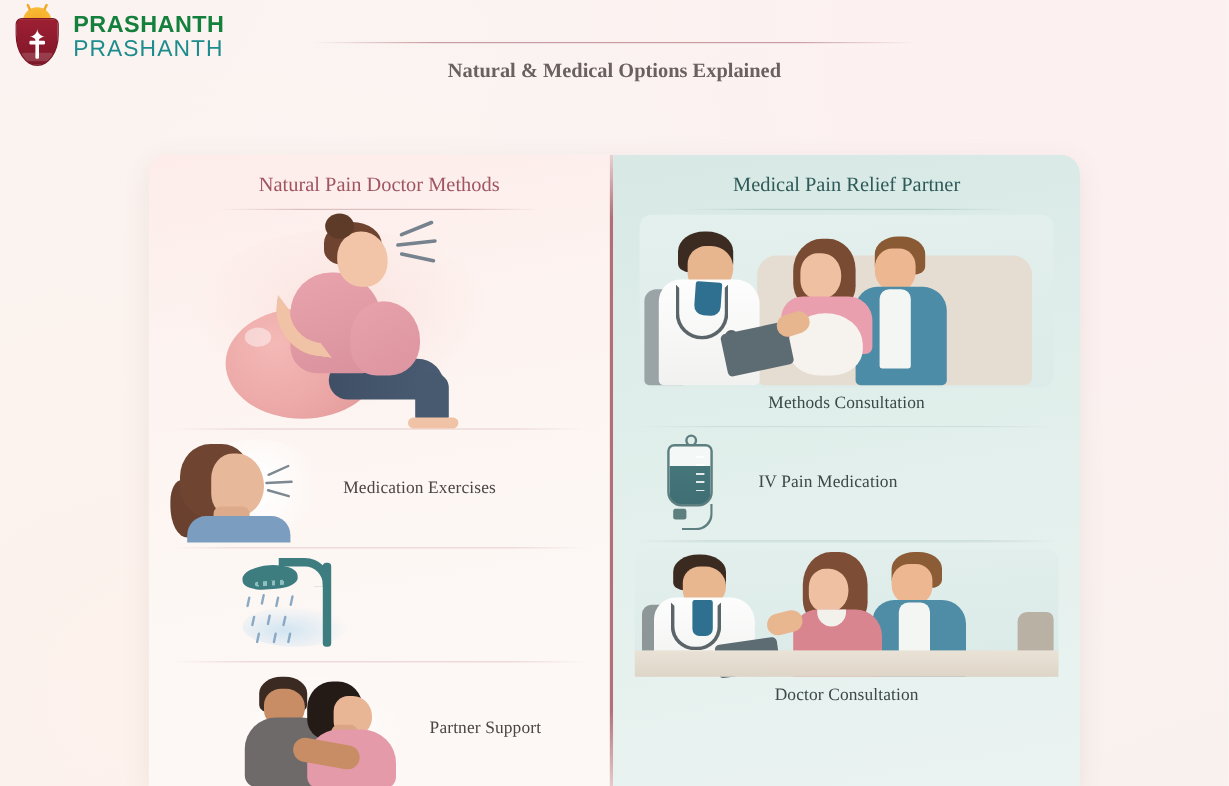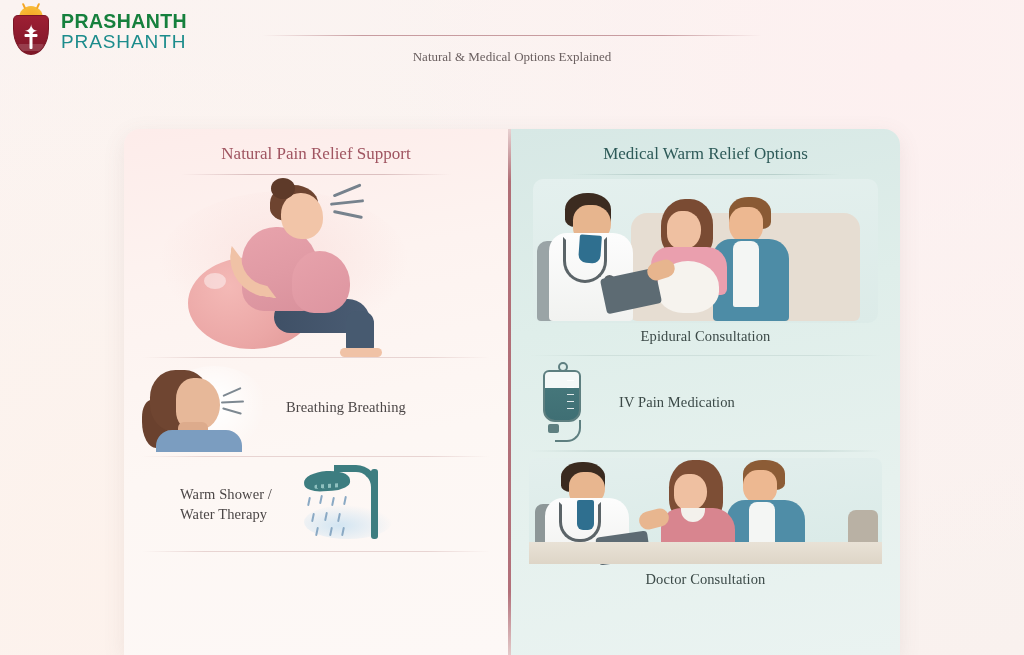--- a/index.html
+++ b/index.html
@@ -75,21 +75,21 @@
   .title-wrap { position: absolute; left: 0; right: 0; top: 28px; text-align: center; }
   .page-title {
     font-size: 33px; font-weight: 400; color: #5d4a4a;
     letter-spacing: 0.2px;
   }
   .title-rule {
     width: 500px; height: 1px; margin: 7px auto 0;
     background: linear-gradient(90deg, rgba(190,140,140,0) 0%, #c89ca0 20%, #c89ca0 80%, rgba(190,140,140,0) 100%);
   }
   .page-subtitle {
-    margin-top: 13px; font-size: 13px; color: #6b6060; font-weight: 400;
+    margin-top: 13px; font-size: 17px; color: #6b6060; font-weight: 700;
   }
 
   
   .card {
     position: absolute; left: 124px; top: 129px;
     width: 776px; height: 526px;
     border-radius: 16px 16px 0 0;
     display: flex; overflow: hidden;
     box-shadow: 0 6px 22px rgba(120,90,90,0.10);
   }
@@ -569,21 +569,21 @@
 
 <div class="title-wrap">
   <div class="title-rule"></div>
   <div class="page-subtitle">Natural &amp; Medical Options Explained</div>
 </div>
 
 <div class="card">
 
   <div class="panel panel-left">
     <div class="panel-head">
-      <h2>Natural Pain Relief Support</h2>
+      <h2>Natural Pain Doctor Methods</h2>
       <div class="head-rule"></div>
     </div>
 
     <div class="row">
       <div class="ill-ball">
         <div class="ball-glow"></div>
         <div class="ball"></div>
         <div class="w-leg-upper"></div>
         <div class="w-leg-lower"></div>
         <div class="w-foot"></div>
@@ -609,27 +609,25 @@
         <div class="b-hair"></div>
         <div class="b-face"></div>
         <div class="b-neck"></div>
         <div class="b-shirt"></div>
         <div class="b-breath">
             <i></i>
             <i></i>
             <i></i>
           </div>
       </div>
-      <div class="row-label">Breathing Breathing</div>
+      <div class="row-label">Medication Exercises</div>
     </div>
     <div class="row-rule"></div>
 
     <div class="row" style="display:flex;align-items:center;padding:8px 0 6px 56px;gap:10px;">
-      <div class="row-label">Warm Shower /
-Water Therapy</div>
       <div class="ill-shower">
         <div class="sh-cloud"></div>
         <div class="sh-elbow"></div>
         <div class="sh-pipe"></div>
         <div class="sh-head"></div>
         <div class="drops">
           <i></i>
             <i></i>
             <i></i>
             <i></i>
@@ -637,27 +635,41 @@
             <i></i>
             <i></i>
             <i></i>
             <i></i>
             <i></i>
         </div>
       </div>
     </div>
     <div class="row-rule"></div>
 
+    <div class="row" style="display:flex;align-items:center;padding:8px 0 0 76px;gap:18px;">
+      <div class="ill-partner">
+        <div class="p-glow"></div>
+        <div class="p-man-hair"></div>
+        <div class="p-man-face"></div>
+        <div class="p-man-body"></div>
+        <div class="p-woman-hair"></div>
+        <div class="p-woman-face"></div>
+        <div class="p-woman-neck"></div>
+        <div class="p-woman-body"></div>
+        <div class="p-man-arm"></div>
+      </div>
+      <div class="row-label">Partner Support</div>
+    </div>
   </div>
 
   <div class="panel-divider"></div>
 
   <div class="panel panel-right">
     <div class="panel-head">
-      <h2>Medical Warm Relief Options</h2>
+      <h2>Medical Pain Relief Partner</h2>
       <div class="head-rule"></div>
     </div>
 
     <div class="row">
       <div class="ill-epidural">
         <div class="ep-bg"></div>
         <div class="ep-chair"></div>
         <div class="ep-couch"></div>
         <div class="dad-hair"></div>
         <div class="dad-face"></div>
@@ -669,26 +681,26 @@
         <div class="mom-belly"></div>
         <div class="doc-hair"></div>
         <div class="doc-face"></div>
         <div class="doc-coat"></div>
         <div class="doc-collar"></div>
         <div class="stetho"></div>
         <div class="clipboard"></div>
         <div class="doc-hand"></div>
       </div>
       <div style="text-align:center;padding:2px 0 8px;">
-        <span class="row-label">Epidural Consultation</span>
+        <span class="row-label">Methods Consultation</span>
       </div>
       <div class="row-rule"></div>
     </div>
 
-    <div class="row" style="display:flex;align-items:center;padding:6px 0 6px 22px;gap:24px;">
+    <div class="row" style="display:flex;align-items:center;padding:6px 0 6px 22px;gap:24px;margin-left:13px;">
       <div class="ill-iv">
         <div class="iv-hook"></div>
         <div class="iv-bag"></div>
         <div class="iv-tube"></div>
         <div class="iv-clamp"></div>
       </div>
       <div class="row-label">IV Pain Medication</div>
     </div>
     <div class="row-rule"></div>
 

